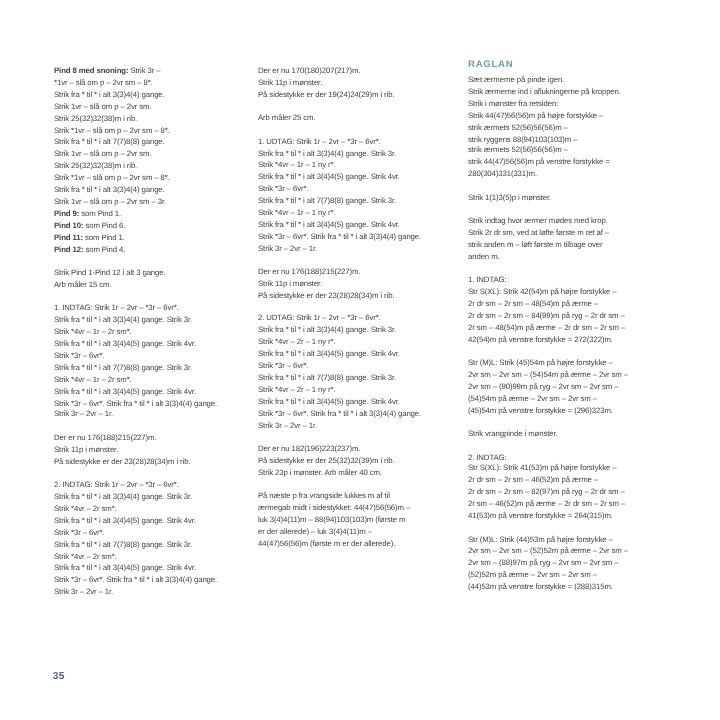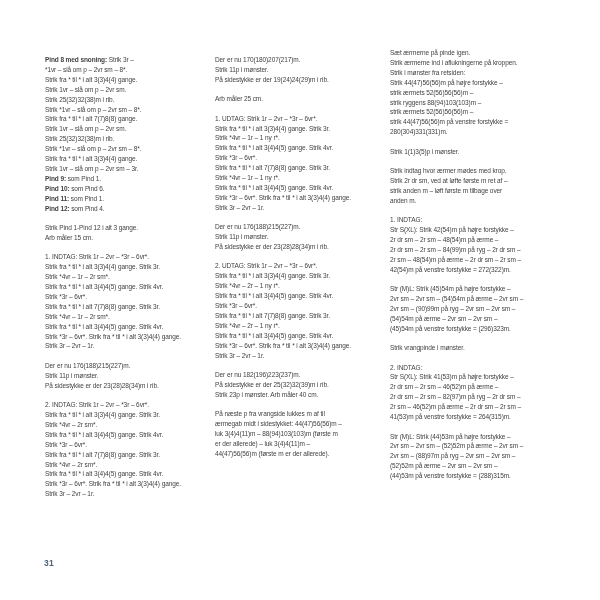--- a/index.html
+++ b/index.html
@@ -159,20 +159,21 @@
           <div class="line">På næste p fra vrangside lukkes m af til</div>
           <div class="line">ærmegab midt i sidestykket: 44(47)56(56)m –</div>
           <div class="line">luk 3(4)4(11)m – 88(94)103(103)m (første m</div>
           <div class="line">er der allerede) – luk 3(4)4(11)m –</div>
           <div class="line">44(47)56(56)m (første m er der allerede).</div>
         </div>
       </div>
   </div>
 
   <div class="col col-3">
+    <h2 class="raglan-heading">RAGLAN</h2>
     <div>
         <div class="block">
           <div class="line">Sæt ærmerne på pinde igen.</div>
           <div class="line">Strik ærmerne ind i aflukningerne på kroppen.</div>
           <div class="line">Strik i mønster fra retsiden:</div>
           <div class="line">Strik 44(47)56(56)m på højre forstykke –</div>
           <div class="line">strik ærmets 52(56)56(56)m –</div>
           <div class="line">strik ryggens 88(94)103(103)m –</div>
           <div class="line">strik ærmets 52(56)56(56)m –</div>
           <div class="line">strik 44(47)56(56)m på venstre forstykke =</div>
@@ -216,15 +217,15 @@
         <div class="block">
           <div class="line">Str (M)L: Strik (44)53m på højre forstykke –</div>
           <div class="line">2vr sm – 2vr sm – (52)52m på ærme – 2vr sm –</div>
           <div class="line">2vr sm – (88)97m på ryg – 2vr sm – 2vr sm –</div>
           <div class="line">(52)52m på ærme – 2vr sm – 2vr sm –</div>
           <div class="line">(44)53m på venstre forstykke = (288)315m.</div>
         </div>
       </div>
   </div>
 
-  <div class="page-number">31</div>
+  <div class="page-number">35</div>
 
 </div>
 
 </body></html>

